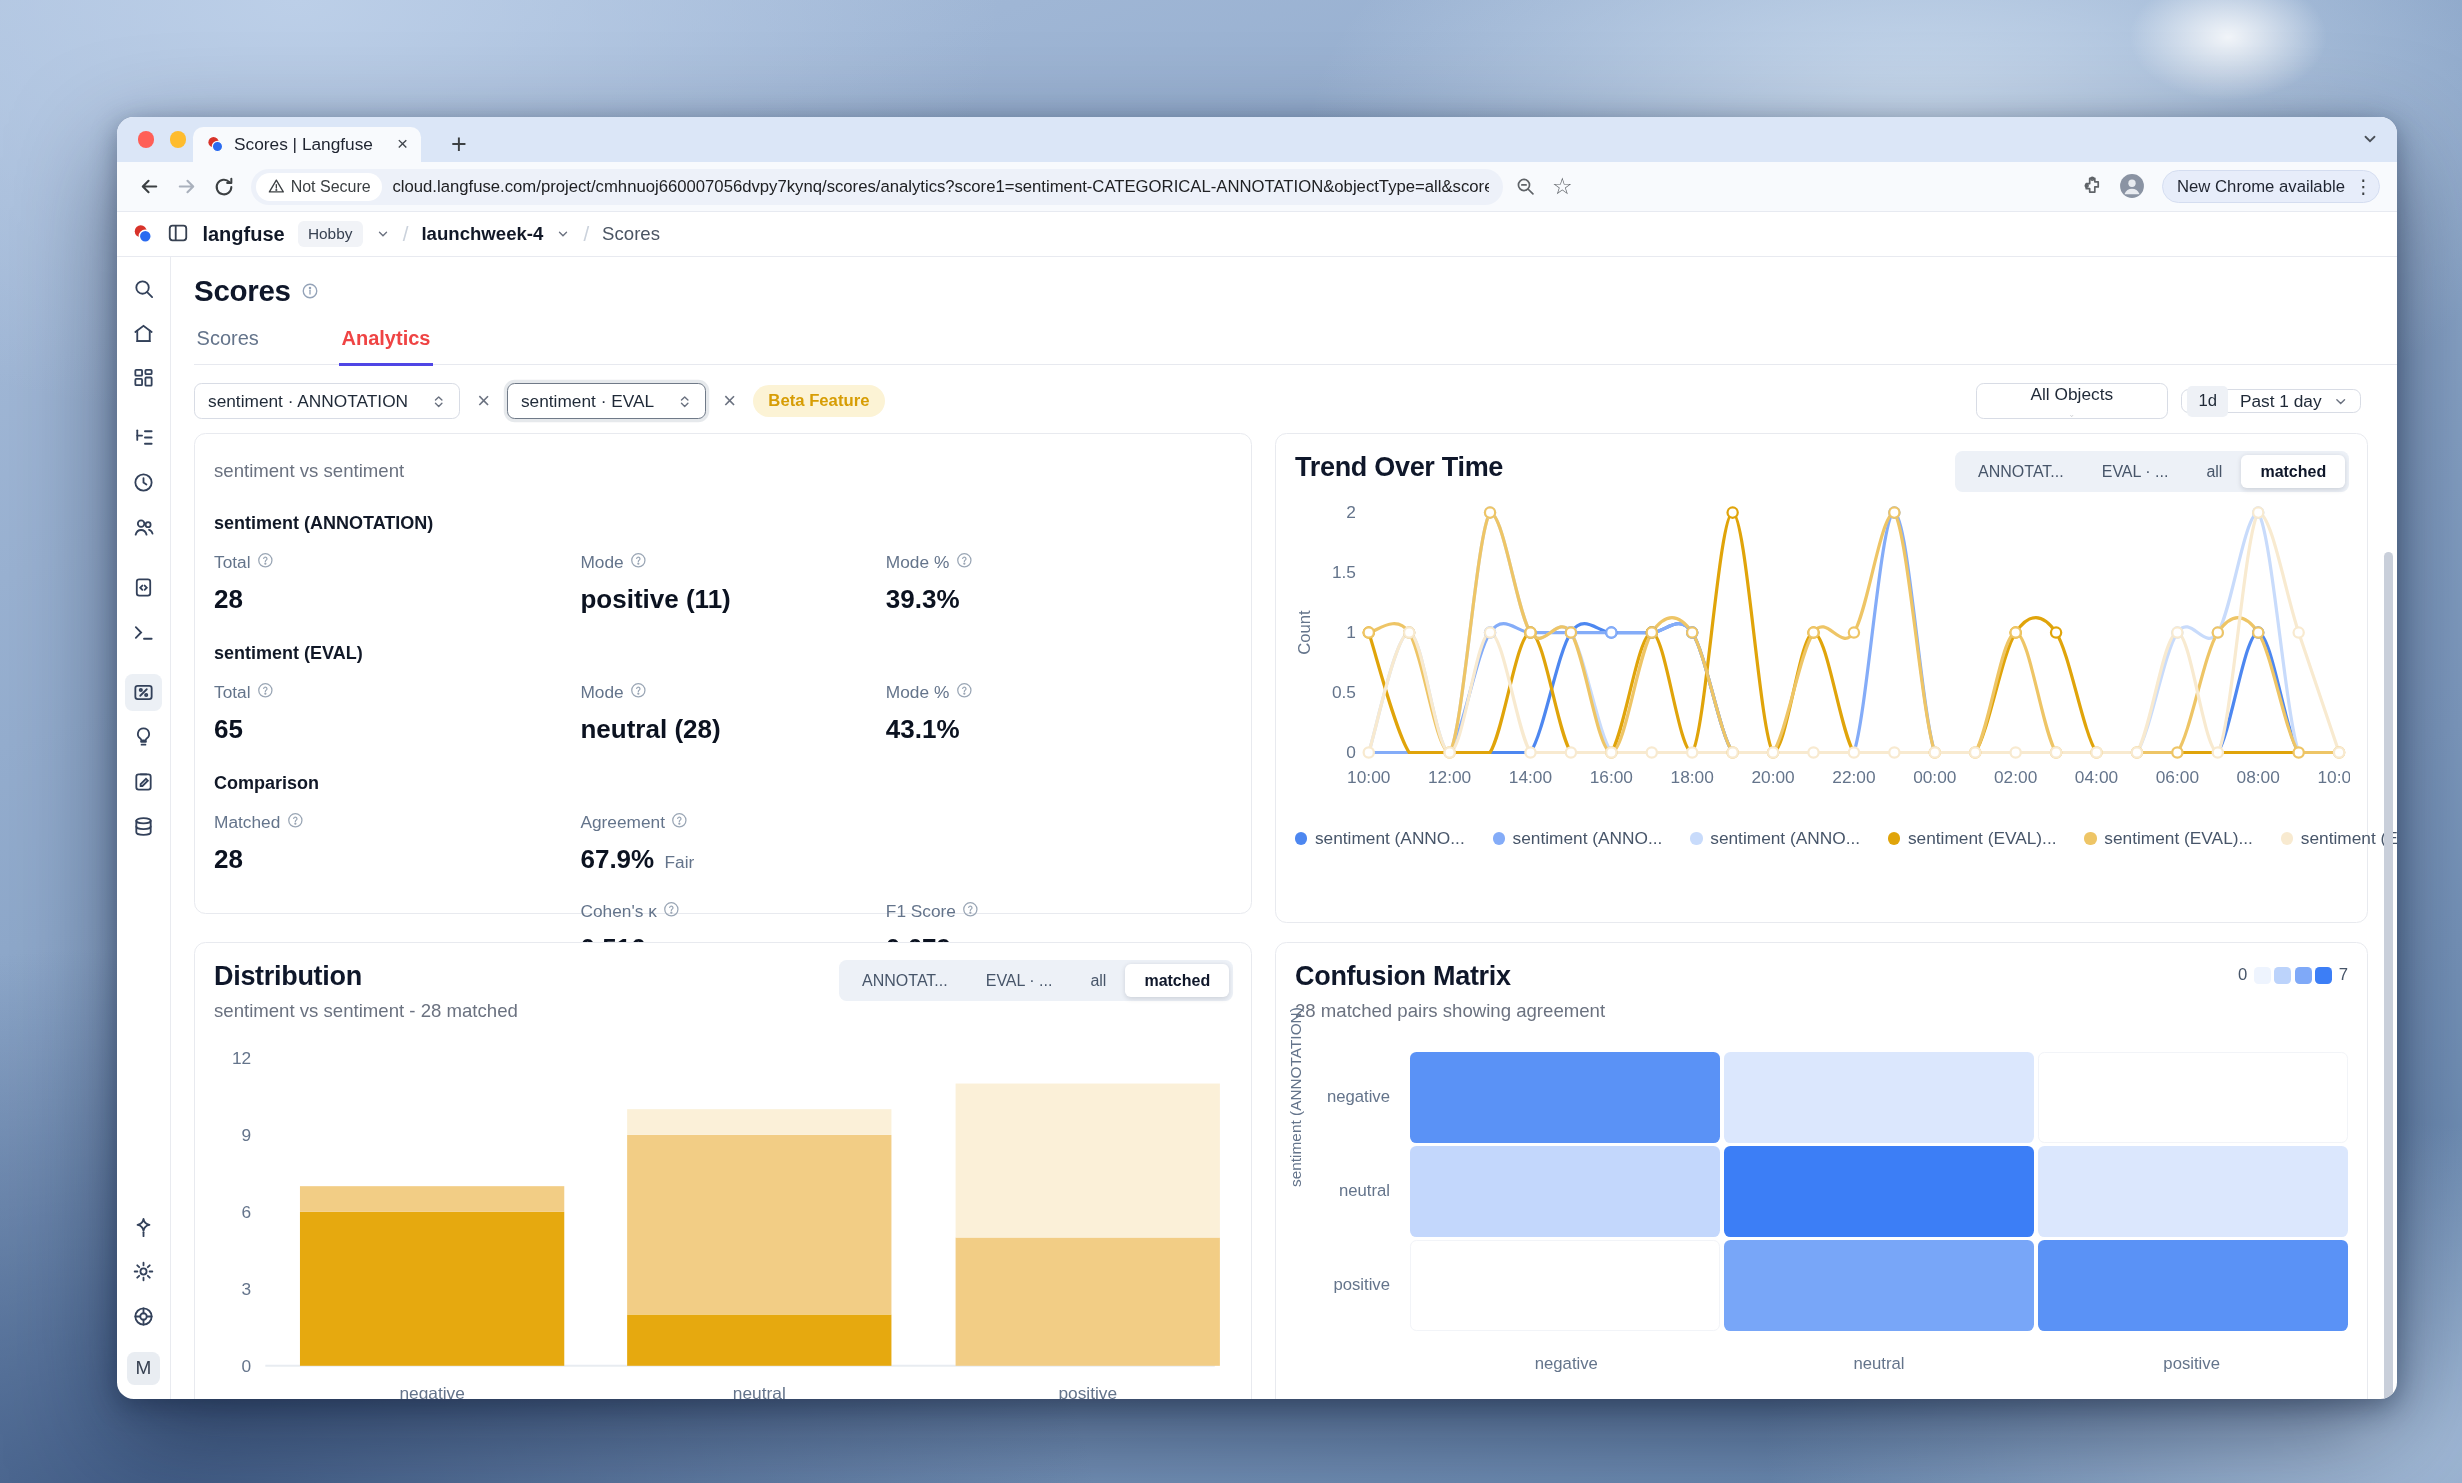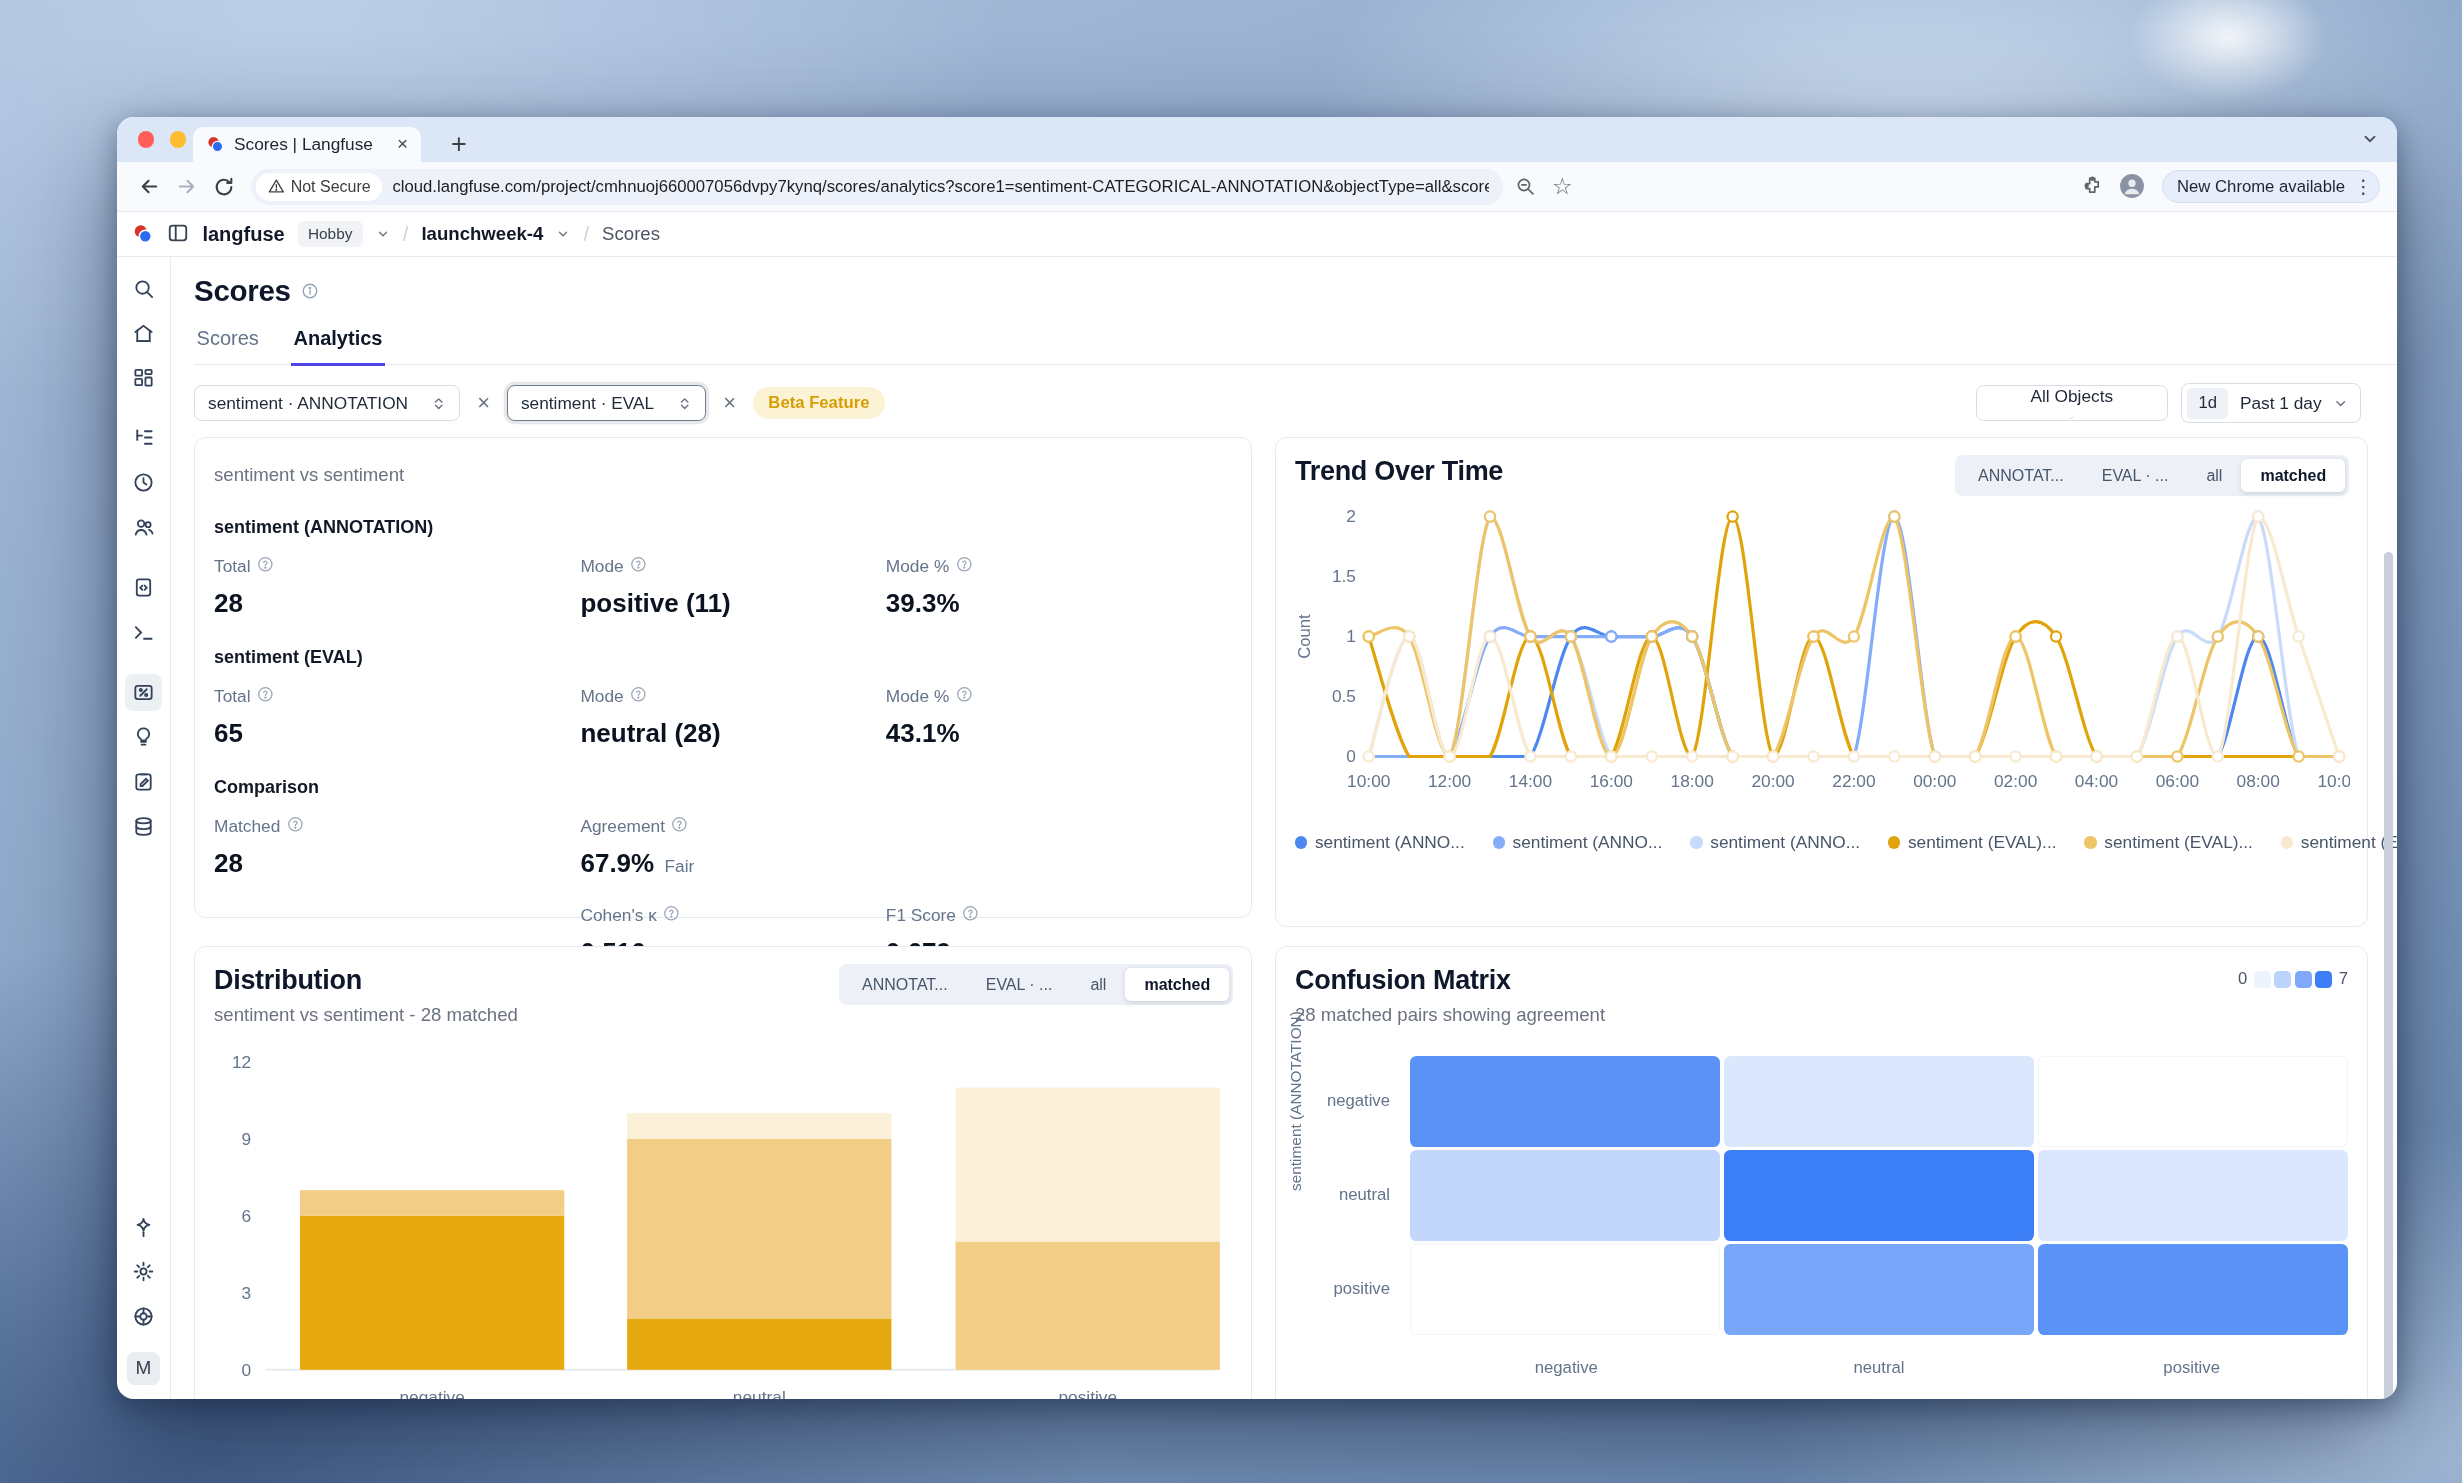--- a/index.html
+++ b/index.html
@@ -60,32 +60,32 @@
   .sideitem.gap { margin-top:15.4px; }
   .sideitem.active { background:#ecf0f5; }
   .side-bottom { margin-top:auto; display:flex; flex-direction:column; align-items:center; }
   .avatar-m { width:33px; height:33px; background:#e9edf2; border-radius:7.7px; display:flex; align-items:center;
               justify-content:center; font-size:19px; color:#374151; margin-top:9px; }
   .main { flex:1; padding:16.7px 0 0 23px; position:relative; overflow:hidden; }
   .pagetitle-row { display:flex; align-items:center; gap:10.3px; }
   .pagetitle { font-size:29.5px; font-weight:bold; color:#0f172a; letter-spacing:-0.3px; }
   .tabsrow { display:flex; gap:29.5px; margin-top:19px; border-bottom:1.3px solid #e7e9ef; padding-right:38px; }
   .maintab { font-size:20px; color:#64748b; padding:0 2.6px 13px; }
-  .maintab.active { color:#0f172a; font-weight:600; border-bottom:3.8px solid #4f46e5; margin-bottom:-1.3px; }
+  .maintab.active { color:#ef4444; font-weight:600; border-bottom:3.8px solid #4f46e5; margin-bottom:-1.3px;margin-left:48px; }
   
   .filterrow { display:flex; align-items:center; gap:13px; margin-top:18px; padding-right:36px; }
   .selectpill { height:36px; border:1.3px solid #d8dce5; border-radius:7.7px; background:#fff; display:flex;
                 align-items:center; gap:23px; padding:0 13px; font-size:17.3px; color:#1f2937; }
   .selectpill.focused { border-color:#707a88; box-shadow:0 0 0 3.2px rgba(100,116,139,.16); }
   .xbtn { font-size:22px; color:#6b7280; padding:0 3.8px; }
   .beta { background:#fcf3d5; color:#d79d05; border-radius:16.7px; height:32px; display:flex; align-items:center;
           padding:0 15.4px; font-size:16.7px; font-weight:bold; }
   .filter-right { margin-left:auto; display:flex; align-items:center; gap:13px; }
   .objects { width:192px; justify-content:space-between; gap:9px;flex-direction:column; }
-  .rangepill { height:40px; border:1.3px solid #d8dce5; border-radius:7.7px; display:flex; align-items:center;
+  .rangepill { height:24px; border:1.3px solid #d8dce5; border-radius:7.7px; display:flex; align-items:center;
                padding:0 11.5px 0 5.1px; gap:11.5px; }
   .chip-1d { background:#eef1f6; border-radius:5.1px; height:31px; display:flex; align-items:center; padding:0 11.5px;
              font-size:16.7px; color:#1f2937; }
   .range-label { font-size:17.3px; color:#1f2937; }
   
   .cards { display:grid; grid-template-columns:1058px 1093px; gap:19px 23px; margin-top:14px; }
   .card { border:1.3px solid #e8eaef; border-radius:11.5px; background:#fff; position:relative; padding:18px 19px; }
   .card-title { font-size:27px; font-weight:bold; color:#0f172a; letter-spacing:-0.3px; }
   .card-sub { font-size:18.6px; color:#6b7280; margin-top:7.7px; }
   .card-stats { height:481px; }

